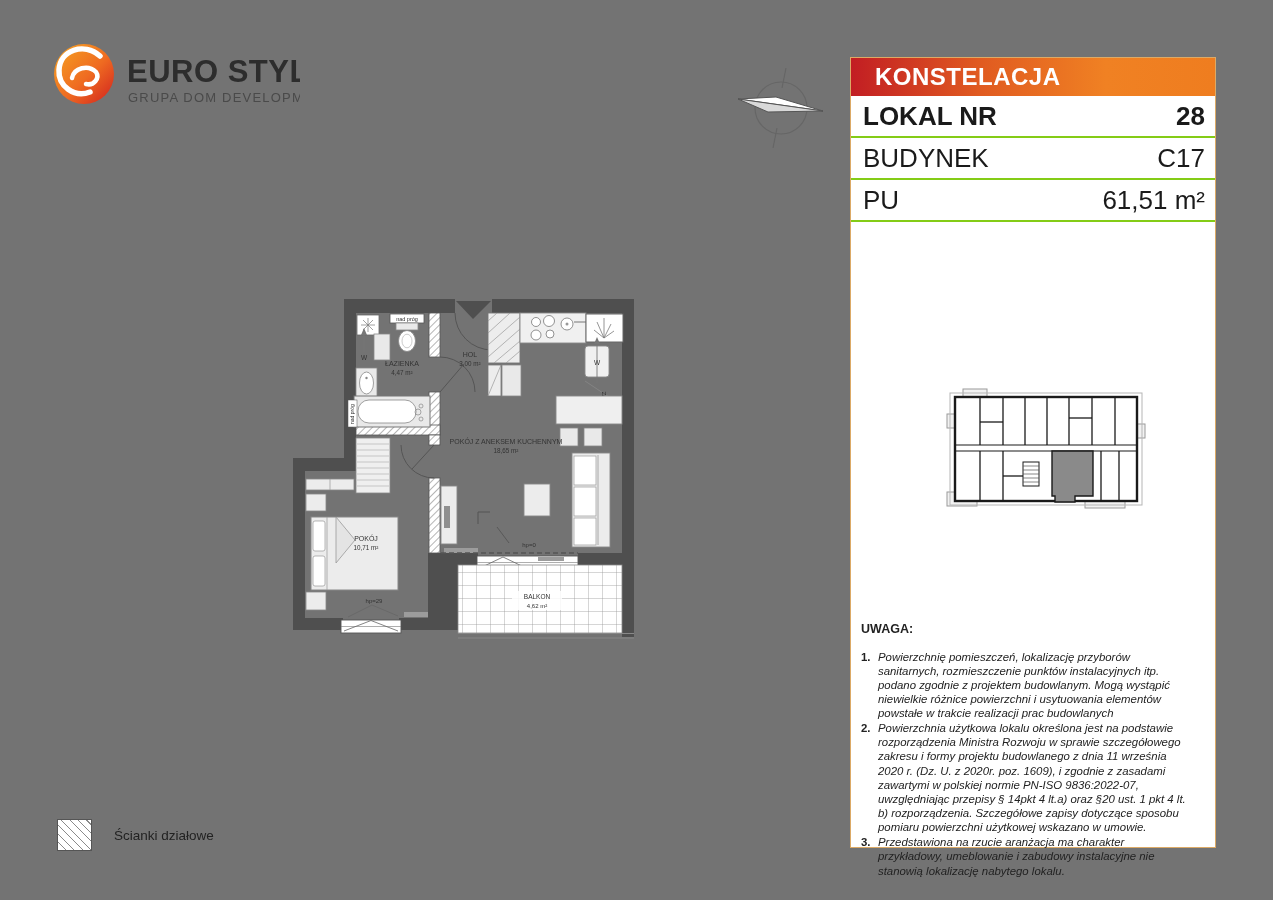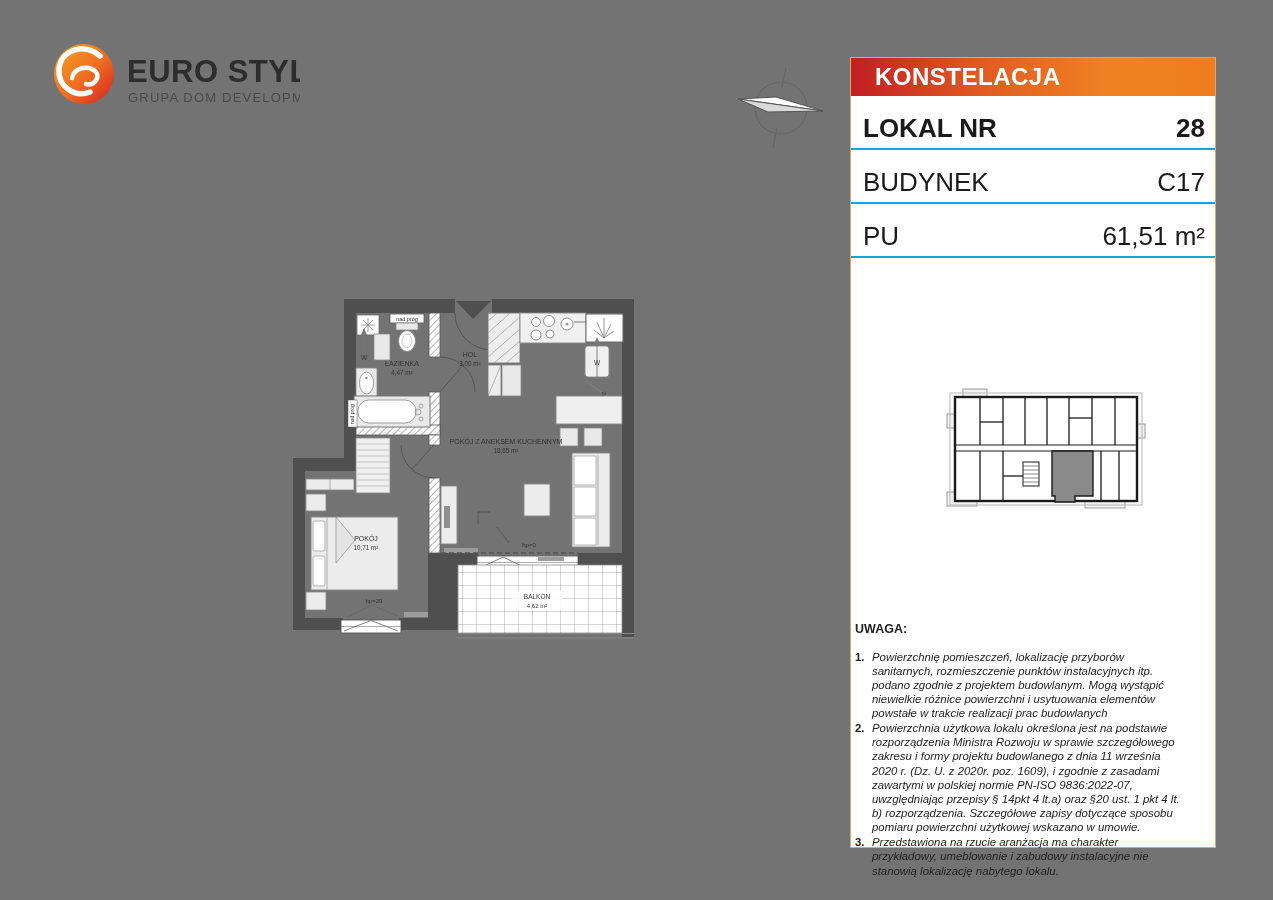--- a/index.html
+++ b/index.html
@@ -5,25 +5,25 @@
   html,body{margin:0;padding:0;background:#fff;}
   body{font-family:"Liberation Sans",sans-serif;color:#1a1a1a;}
   #page{position:relative;width:1273px;height:900px;background:#737373;overflow:hidden;}
   
   .panel{position:absolute;left:850px;top:57px;width:366px;height:791px;
          border:1.5px solid #dcaa66;background:#fff;box-sizing:border-box;}
   .panel-title{height:38px;line-height:38px;padding-left:24px;
                background:linear-gradient(90deg,#c21e23 0%,#e05a20 35%,#f08123 70%,#ef7d1f 100%);
                color:#fff;font-size:24px;font-weight:bold;letter-spacing:.5px;}
   .prow{height:40px;display:flex;align-items:center;justify-content:space-between;
-        padding:12px 10px 0 12px;border-bottom:2px solid #0ea5e9;font-size:26px;}
+        padding:0 10px 0 12px;border-bottom:2px solid #84cc16;font-size:26px;}
   .prow.bold{font-weight:bold;}
   .prow .val{font-size:26px;}
   .keyplan{position:absolute;left:84px;top:326px;}
-  .notes{position:absolute;left:4px;top:564px;width:330px;font-size:11.4px;line-height:1.24;color:#222;}
+  .notes{position:absolute;left:10px;top:564px;width:330px;font-size:11.4px;line-height:1.24;color:#222;}
   .notes-title{font-weight:bold;font-size:12.5px;margin-bottom:12px;}
   .note{display:flex;margin-bottom:1px;}
   .note-num{width:17px;font-weight:bold;flex:none;}
   .note-text{flex:1;font-style:italic;}
   
   .legend{position:absolute;left:57px;top:819px;display:flex;align-items:center;}
   .legend-swatch{width:33px;height:30px;border:1.4px solid #555;
      background:repeating-linear-gradient(45deg,#fff 0 5px,#8a8a8a 5px 6px);}
   .legend-label{margin-left:22px;font-size:13.5px;color:#222;}
   svg text{font-family:"Liberation Sans",sans-serif;}
@@ -343,14 +343,18 @@
         <span class="note-num">2.</span>
         <span class="note-text">Powierzchnia użytkowa lokalu określona jest na podstawie rozporządzenia Ministra Rozwoju w sprawie szczegółowego zakresu i formy projektu budowlanego z dnia 11 września 2020 r. (Dz. U. z 2020r. poz. 1609), i zgodnie z zasadami zawartymi w polskiej normie PN-ISO 9836:2022-07, uwzględniając przepisy § 14pkt 4 lt.a) oraz §20 ust. 1 pkt 4 lt. b) rozporządzenia. Szczegółowe zapisy dotyczące sposobu pomiaru powierzchni użytkowej wskazano w umowie.</span>
       </div>
       <div class="note">
         <span class="note-num">3.</span>
         <span class="note-text">Przedstawiona na rzucie aranżacja ma charakter przykładowy, umeblowanie i zabudowy instalacyjne nie stanowią lokalizację nabytego lokalu.</span>
       </div>
     </div>
   </div>
 
+  <div class="legend">
+    <div class="legend-swatch"></div>
+    <div class="legend-label">Ścianki działowe</div>
+  </div>
 
 </div>
 
 </body></html>

